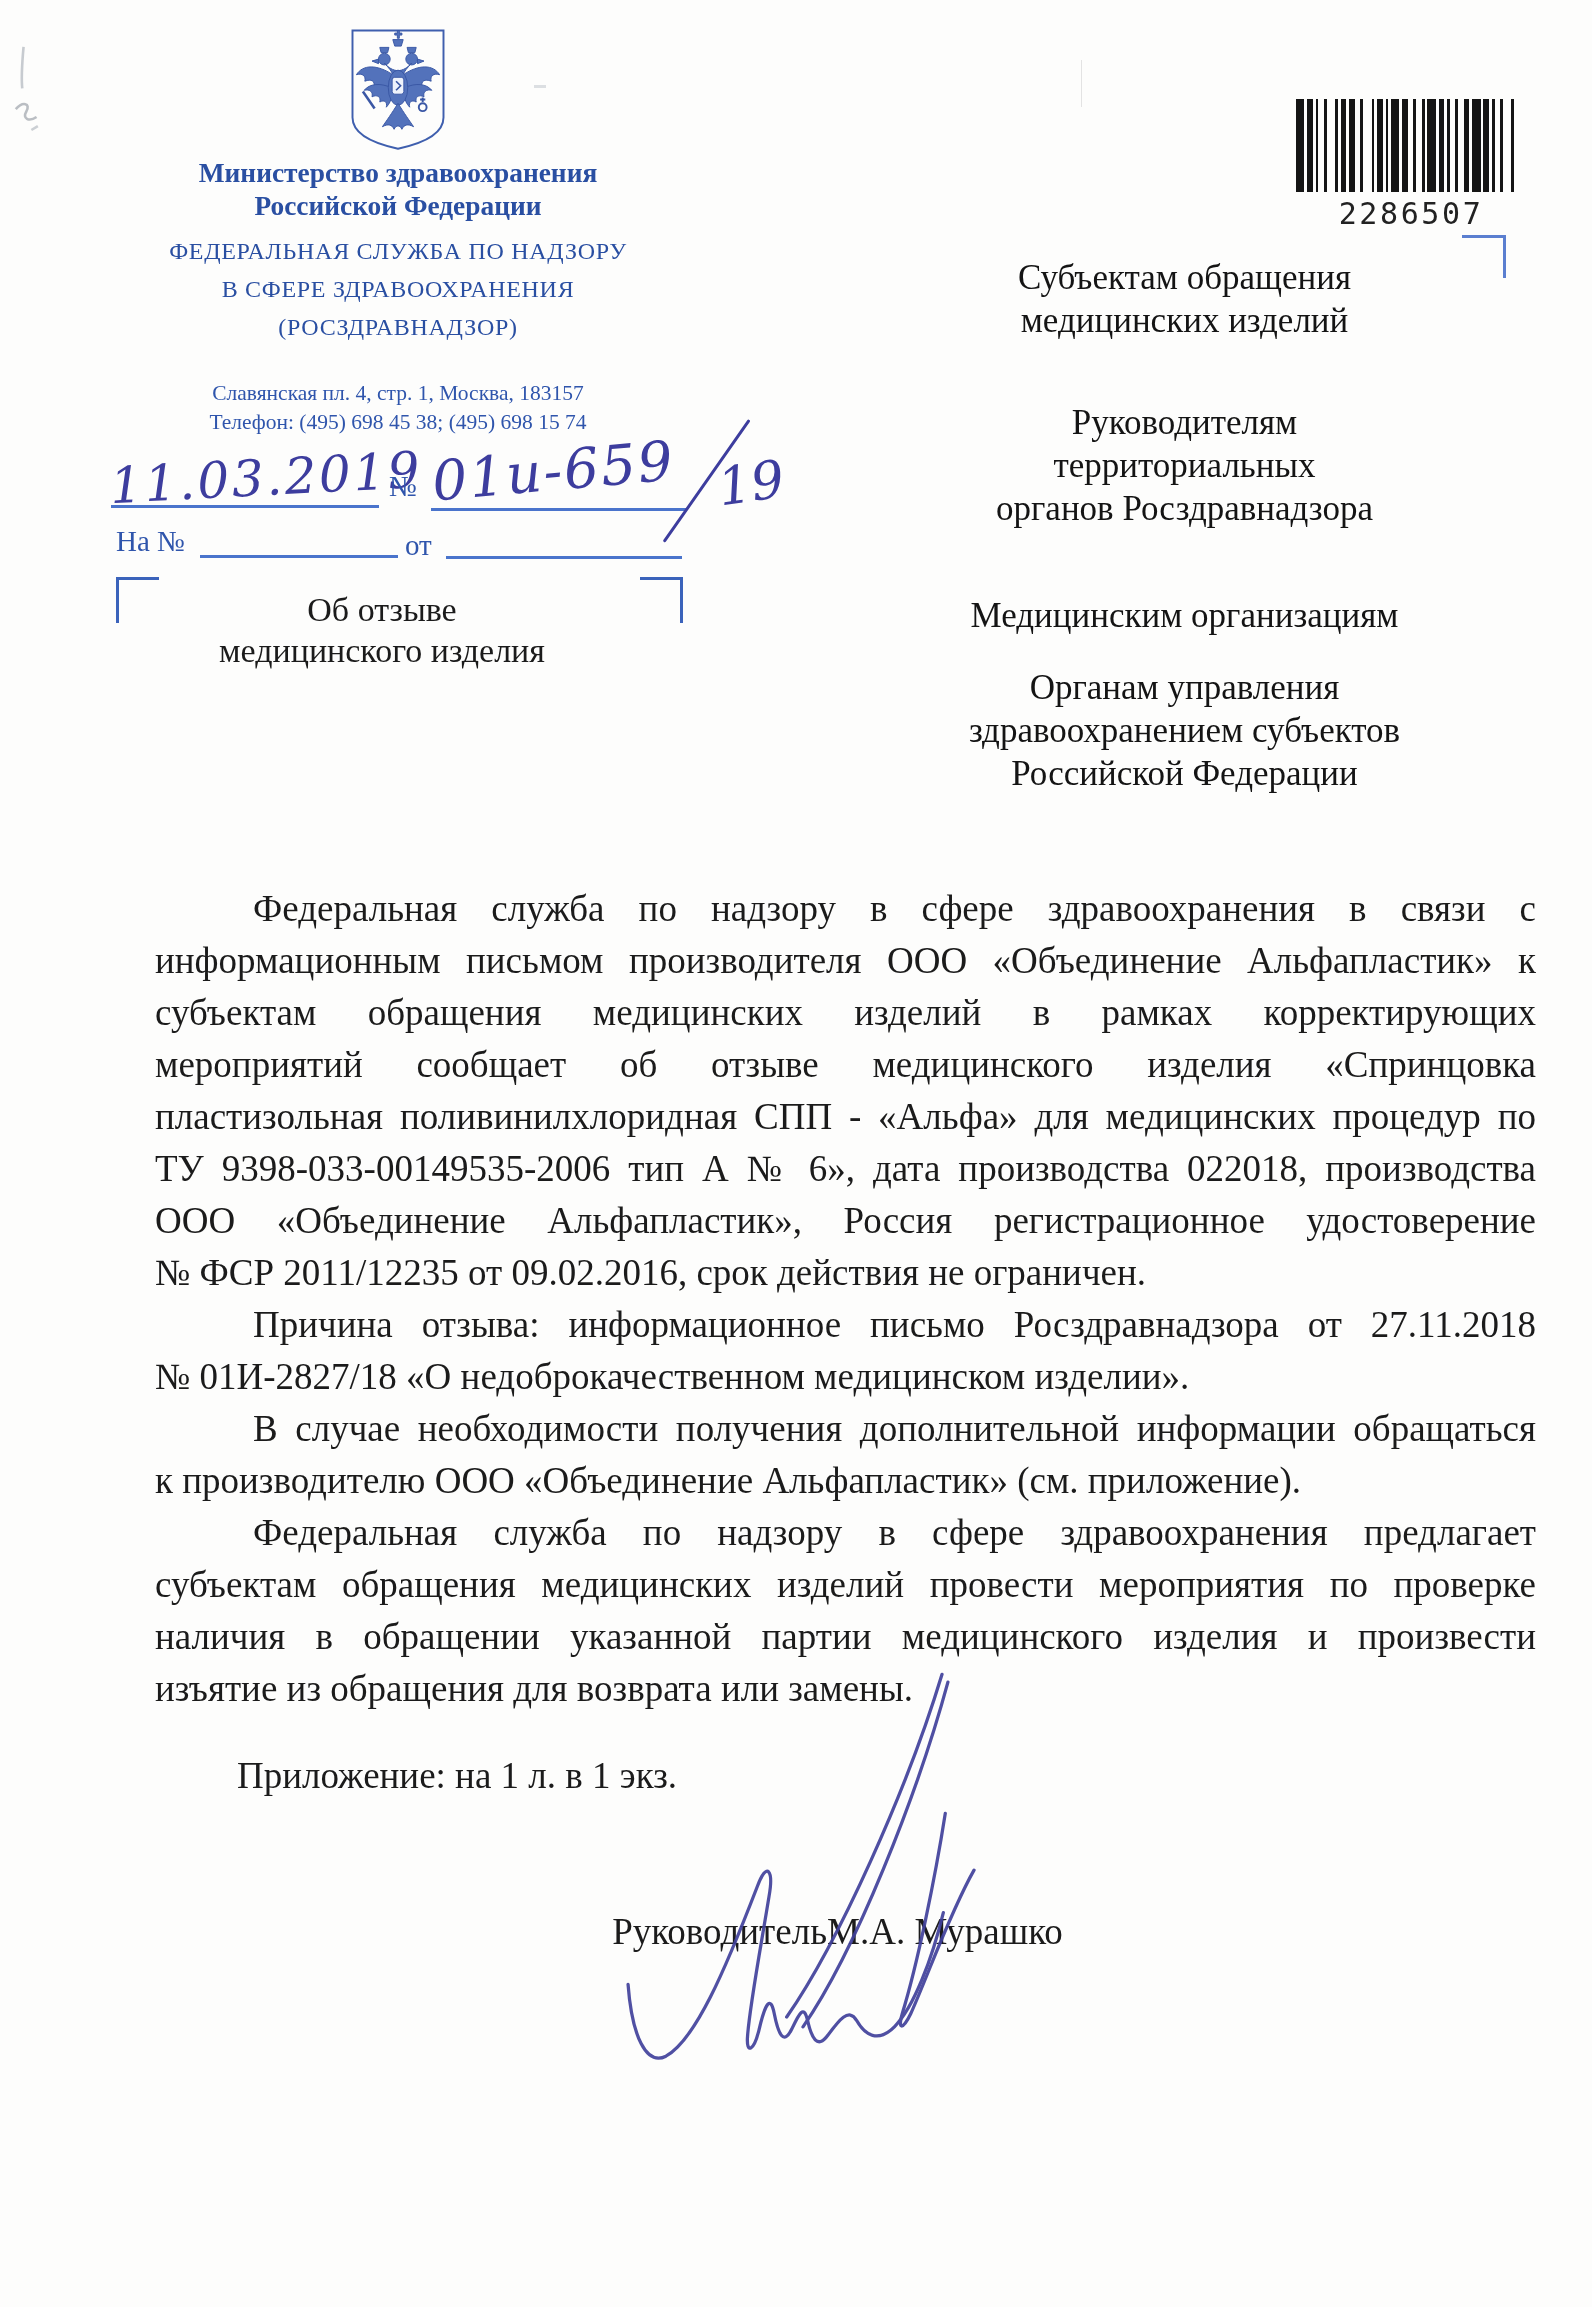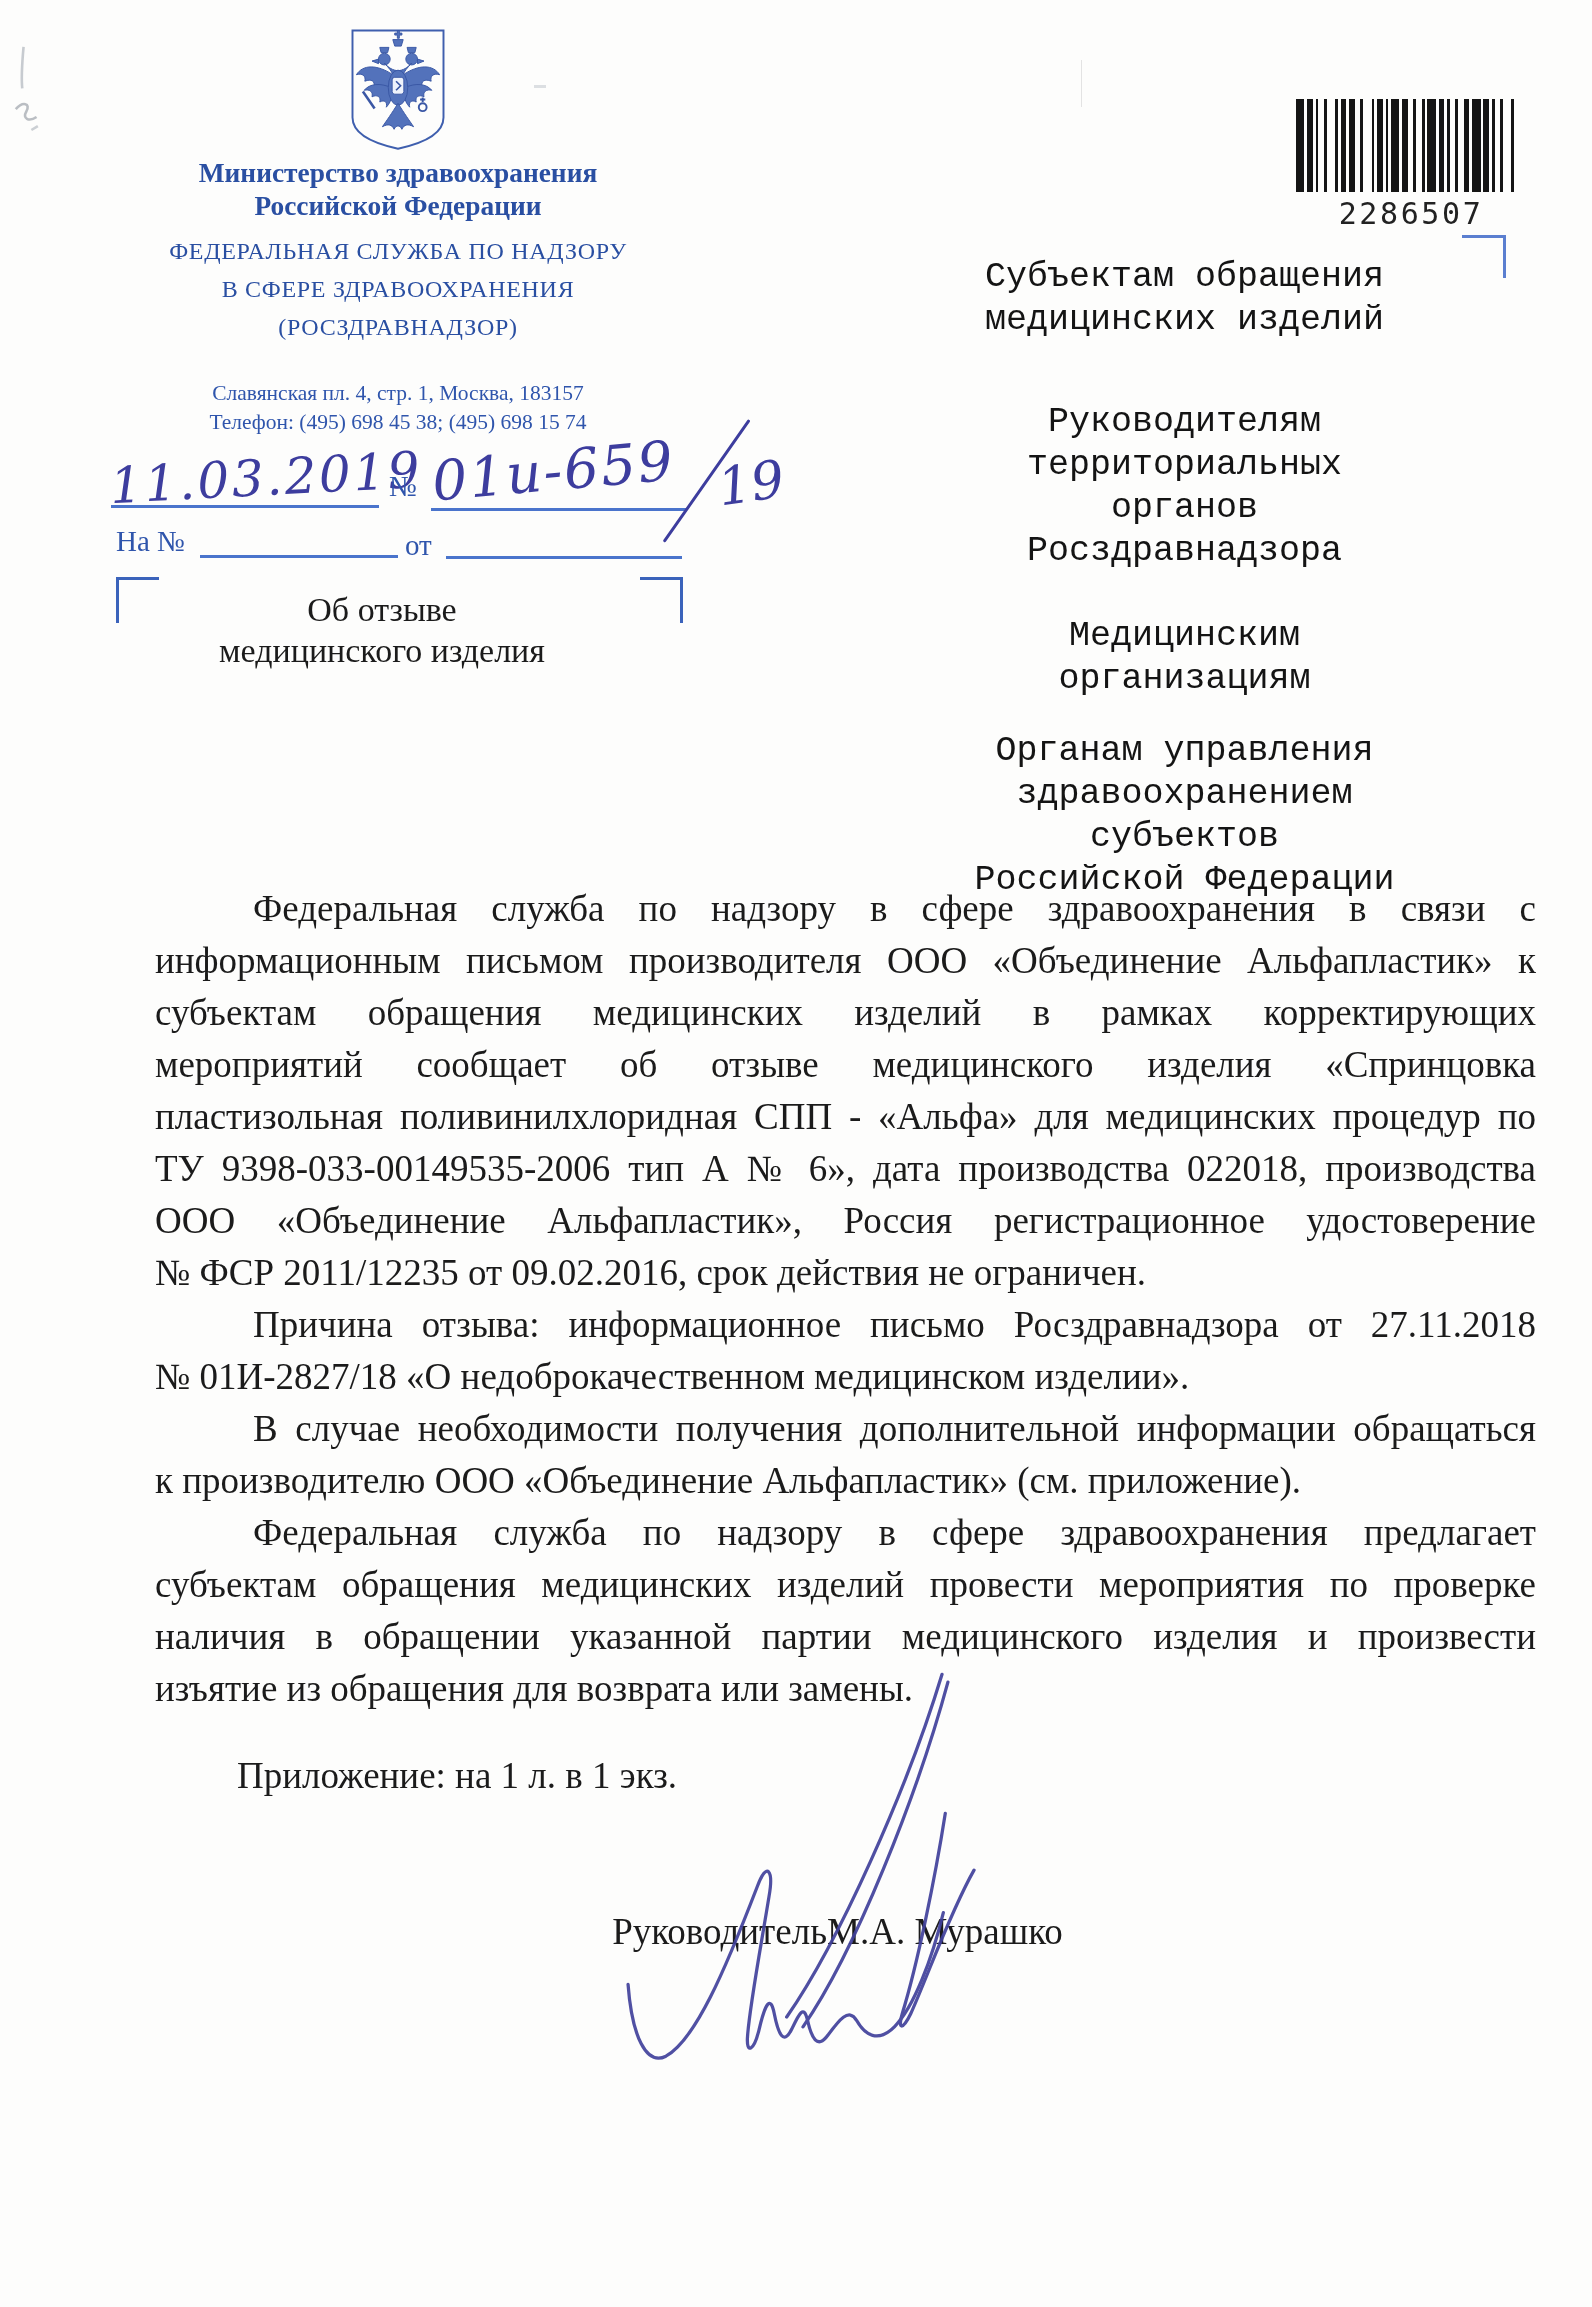--- a/index.html
+++ b/index.html
@@ -47,21 +47,21 @@
   .subject{position:absolute;left:186px;top:589px;width:392px;text-align:center;
            font-size:34px;line-height:41px;color:var(--black);}
   
   .barcode{position:absolute;left:1296px;top:99px;width:230px;}
   .bars{display:flex;height:93px;align-items:stretch;}
   .bars div{height:100%;}
   .barcode-number{margin-top:3.9px;text-align:center;font-family:"DejaVu Sans Mono", monospace;
                   font-size:30px;letter-spacing:2.6px;color:#222;}
   
   .recipients{position:absolute;left:953px;top:256px;width:463px;text-align:center;
-              font-size:35px;line-height:43px;color:#141414;font-family:Liberation Mono, monospace;}
+              font-size:35px;line-height:43px;color:#141414;}
   .recipient-block{margin:0;}
   
   .body-text{position:absolute;left:139px;top:883px;width:1397px;font-size:37px;line-height:52px;}
   .bline{text-align:justify;text-align-last:justify;white-space:normal;margin-left:16px;}
   .bline.first{padding-left:98px;}
   .bline.last{text-align-last:left;}
   .attachment{position:absolute;left:139px;top:1750px;width:1397px;font-size:37px;line-height:52px;
               padding-left:98px;box-sizing:border-box;}
   
   .sig-row{position:absolute;left:139px;top:1909px;width:1397px;display:flex;
@@ -207,21 +207,21 @@
         <div style="width: 11.2px; background: transparent;"></div>
       </div>
     <div class="barcode-number">2286507</div>
   </div>
 
   <div class="recipients" id="recipients">
       <div class="recipient-block" style="margin-bottom: 59px;">
         <div>Субъектам обращения</div>
         <div>медицинских изделий</div>
       </div>
-      <div class="recipient-block" style="margin-bottom: 42px; text-align: center;">
+      <div class="recipient-block" style="margin-bottom: 64px; text-align: center;">
         <div>Руководителям</div>
         <div>территориальных</div>
         <div>органов Росздравнадзора</div>
       </div>
       <div class="recipient-block" style="margin-bottom: 29px;">
         <div>Медицинским организациям</div>
       </div>
       <div class="recipient-block" style="margin-bottom: 0px;">
         <div>Органам управления</div>
         <div>здравоохранением субъектов</div>

